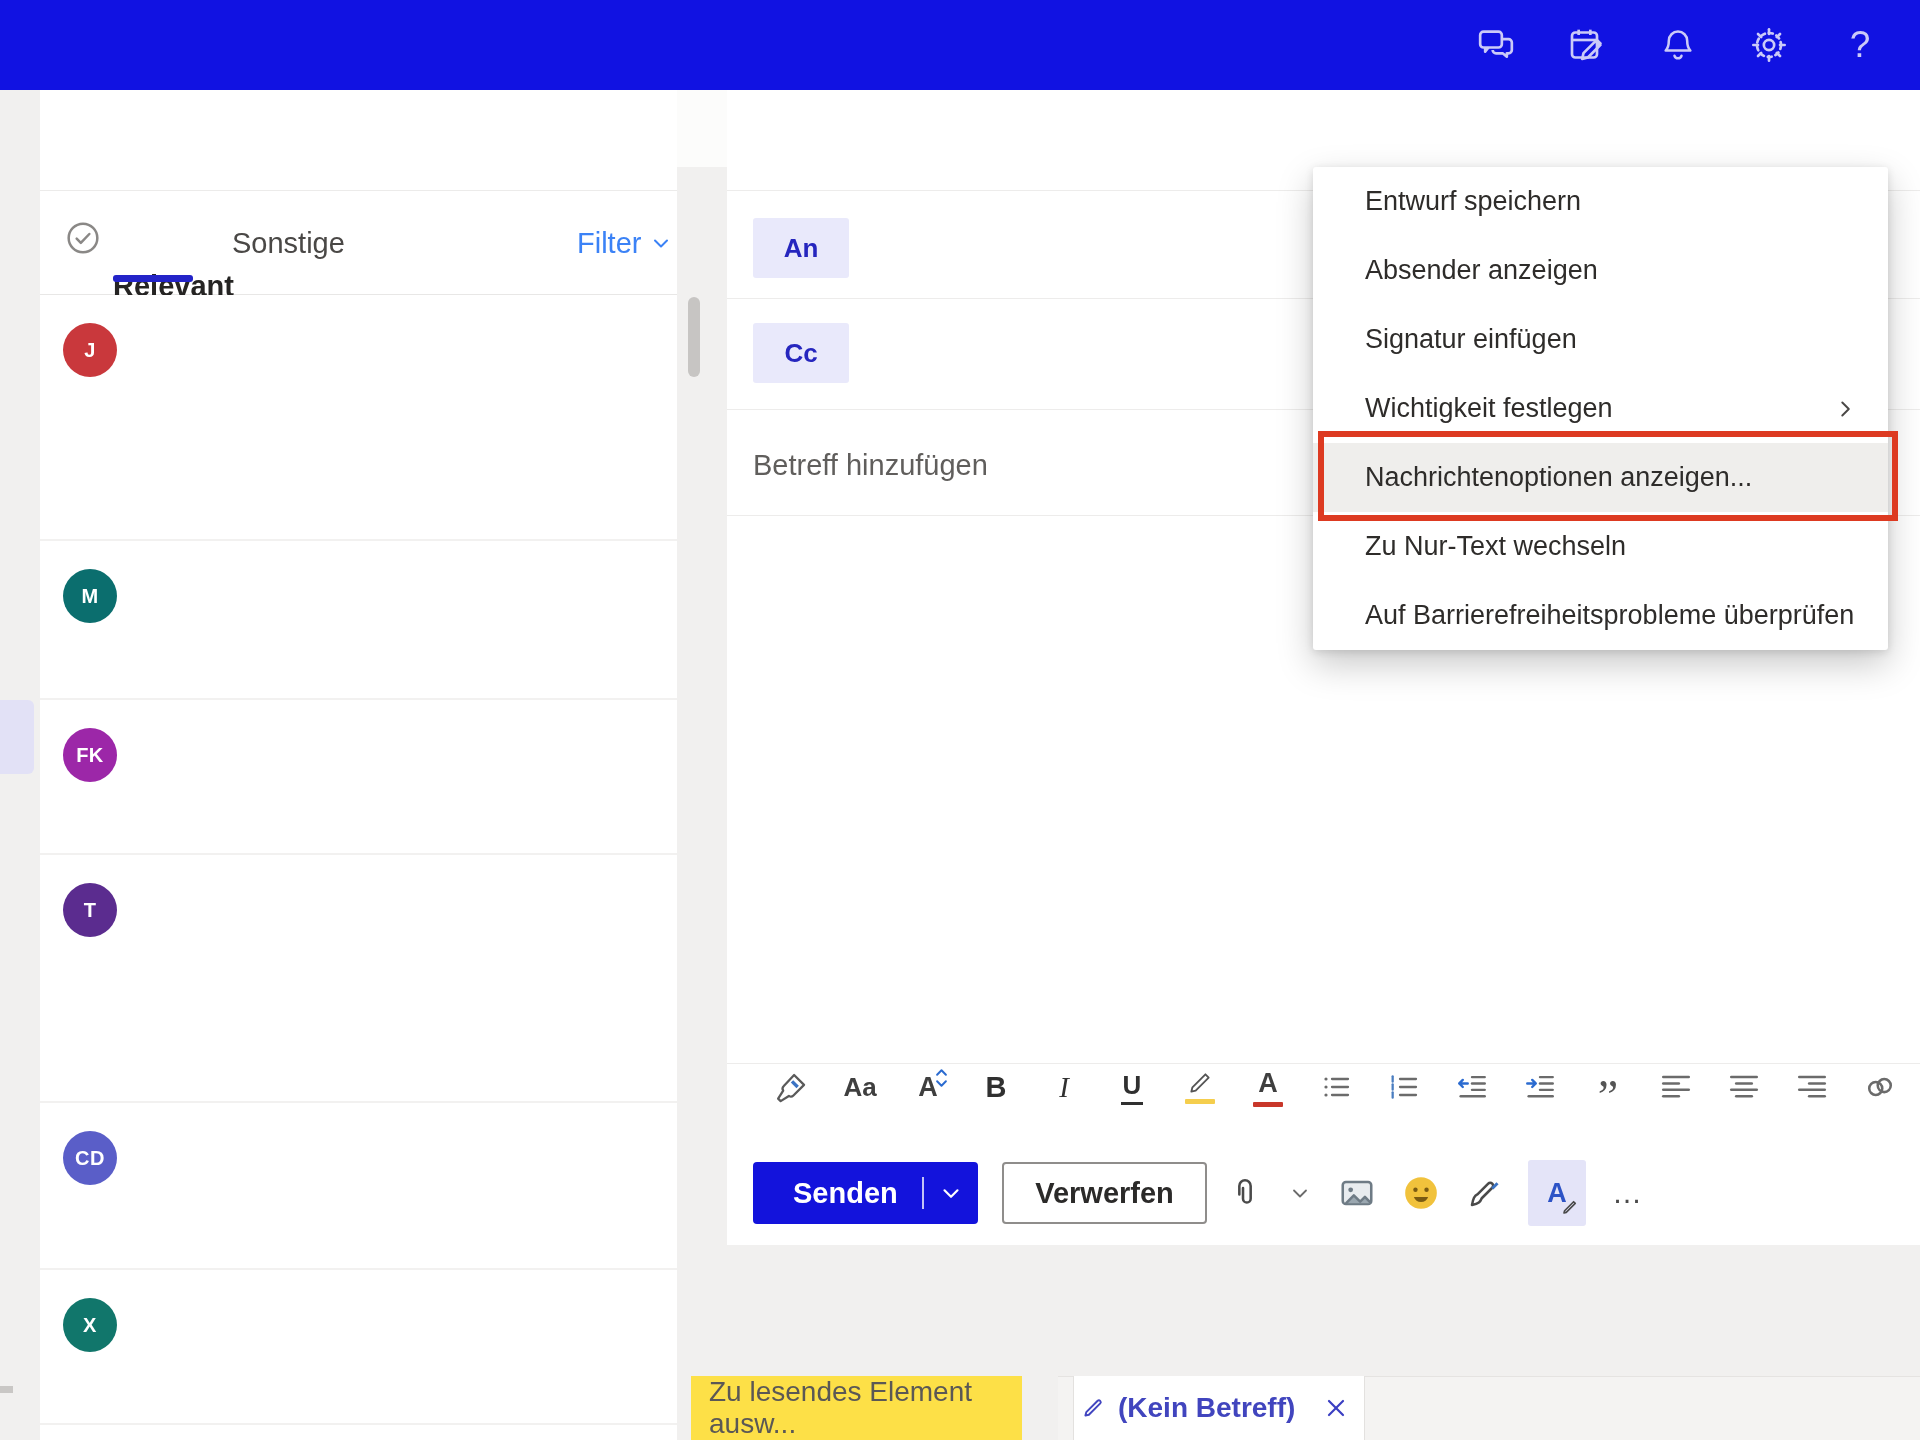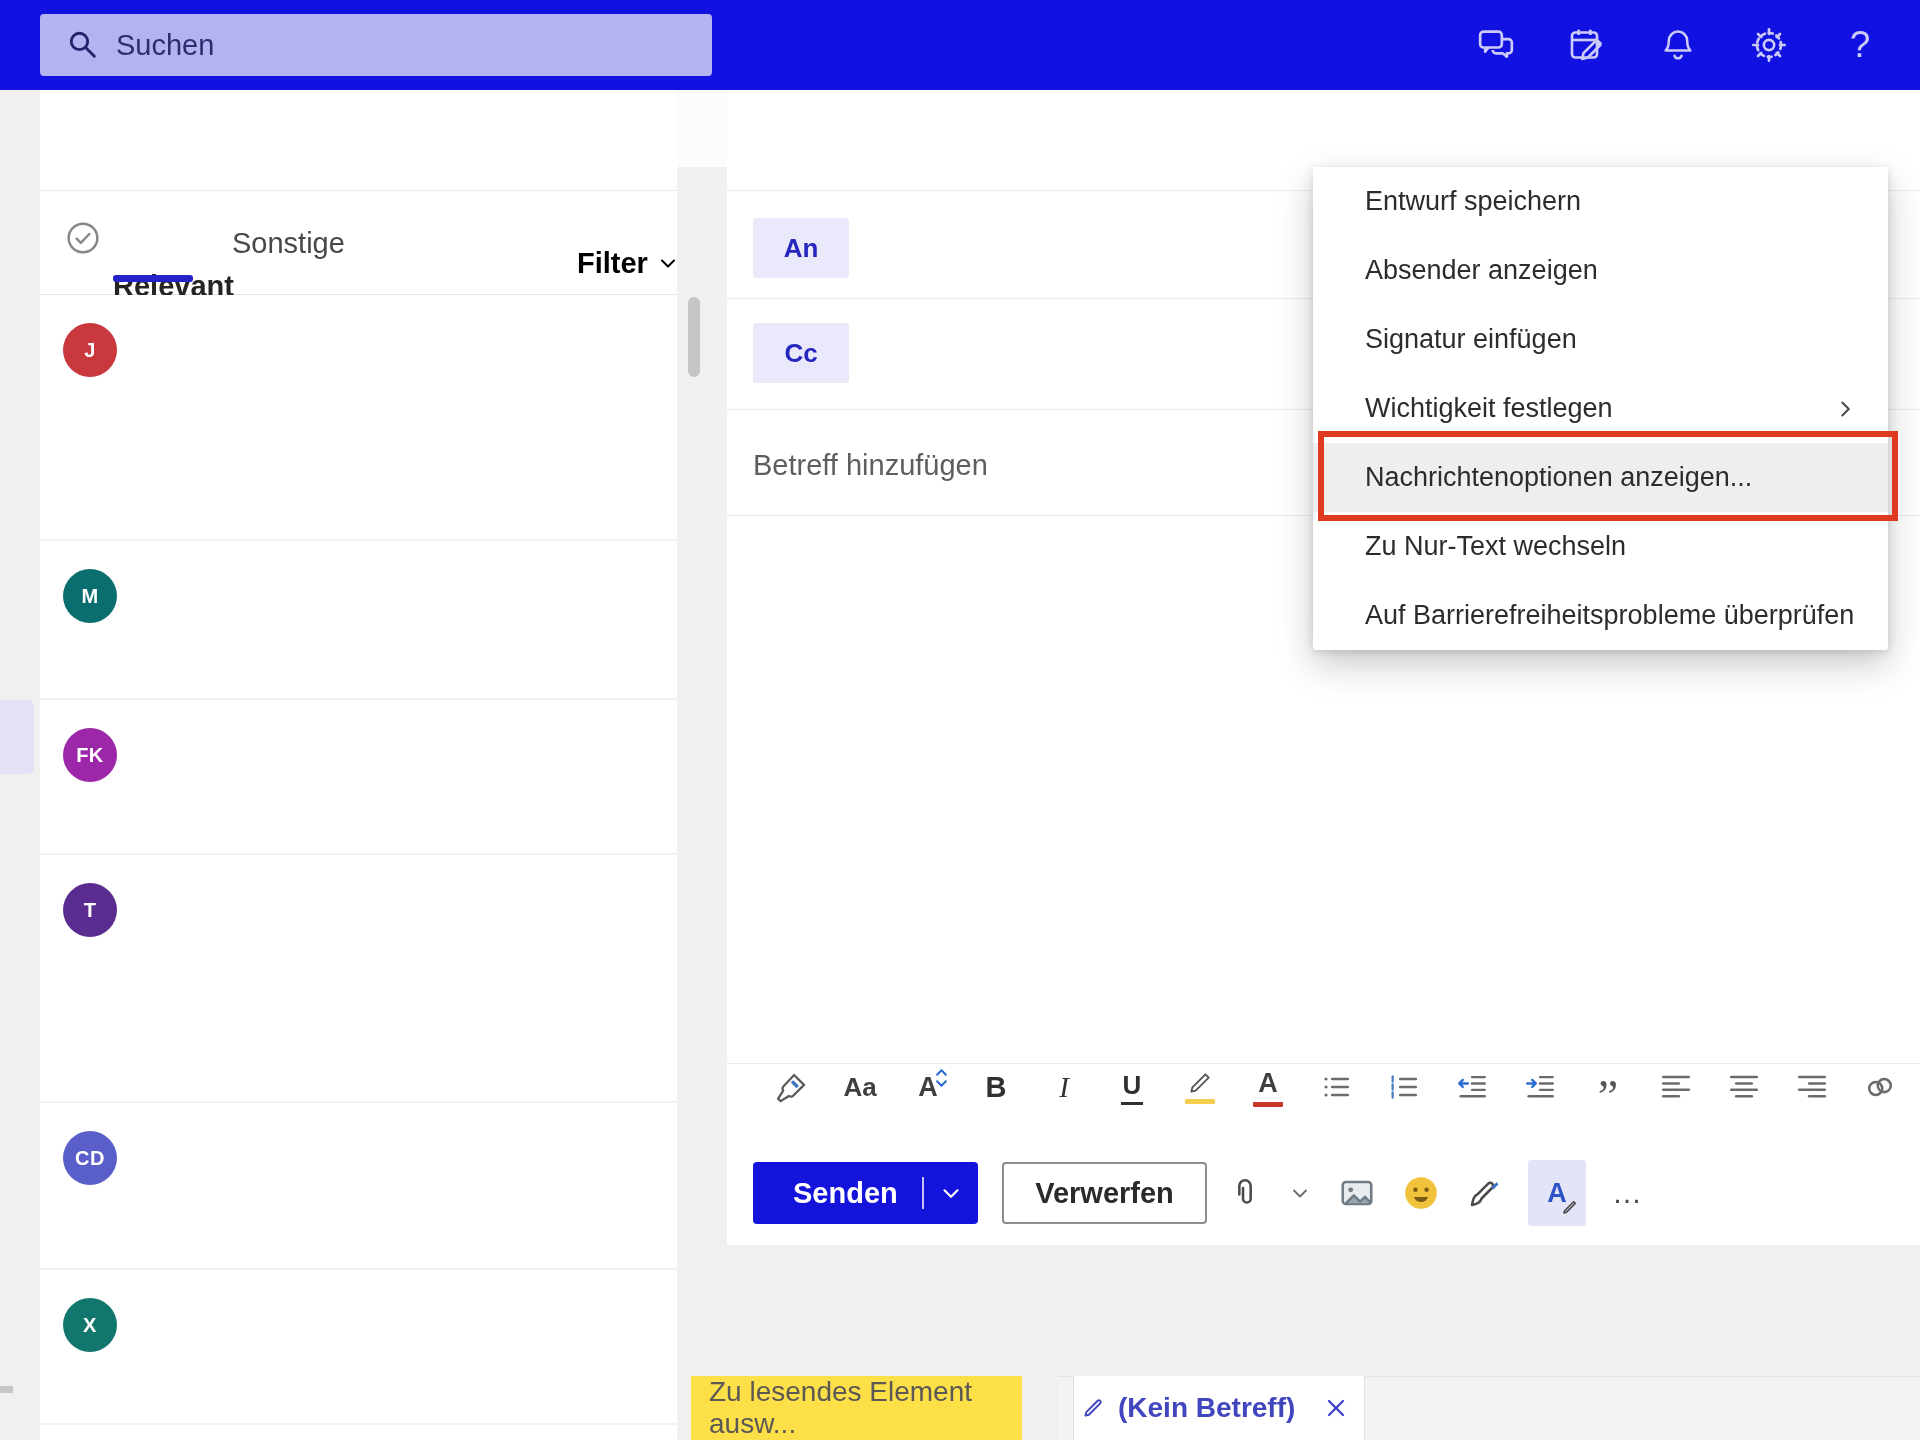--- a/index.html
+++ b/index.html
@@ -38,21 +38,21 @@
   
   .list-card { position:absolute; left:40px; top:90px; width:637px; height:1350px; background:#FFFFFF; }
   .list-topline { position:absolute; left:40px; top:190px; width:637px; height:1px; background:#ECEBEA; }
   .list-header { position:absolute; left:40px; top:191px; width:637px; height:104px; background:#fff; border-bottom:1px solid #E8E7E6; }
   .select-circle { position:absolute; left:23px; top:27px; width:40px; height:40px; color:#8A8886; cursor:pointer; }
   .tab { position:absolute; top:30px; height:44px; display:flex; align-items:center; font-size:29px; cursor:pointer; }
   .tab-relevant { left:73px; font-weight:700; color:#252423;margin-top:43px; }
   .tab-sonstige { left:192px; font-weight:400; color:#4A4846; }
   .tab-underline { position:absolute; left:73px; top:84px; width:80px; height:7px; background:#2323C8; border-radius:3px; }
   .filter-btn { position:absolute; left:537px; top:30px; height:44px; display:flex; align-items:center; gap:8px;
-    color:#000000; font-size:29px; font-weight:700; cursor:pointer;margin-top:20px; }
+    color:#3b82f6; font-size:29px; font-weight:400; cursor:pointer; }
   #message-list { position:absolute; left:40px; top:295px; width:637px; }
   .msg-row { position:relative; background:#fff; border-bottom:2px solid #F2F1F0; cursor:pointer; }
   .msg-row:nth-child(1){ height:246px; }
   .msg-row:nth-child(2){ height:159px; }
   .msg-row:nth-child(3){ height:155px; }
   .msg-row:nth-child(4){ height:248px; }
   .msg-row:nth-child(5){ height:167px; }
   .msg-row:nth-child(6){ height:155px; }
   .avatar { position:absolute; left:23px; top:28px; width:54px; height:54px; border-radius:50%;
     color:#fff; font-size:20px; font-weight:700; display:flex; align-items:center; justify-content:center; letter-spacing:.5px; }
@@ -118,29 +118,20 @@
   .menu-item .mi-chev { color:#4A4846; }
   .red-box { position:absolute; left:1318px; top:431px; width:580px; height:90px;
     border:6px solid #DD3A21; z-index:21; pointer-events:none; }
 </style>
 </head>
 <body>
 
 <div class="screen">
 
   <div class="topbar">
-    <div class="search-box">
-      <span class="s-icon">
-        <svg width="34" height="34" viewBox="0 0 24 24" fill="none" stroke="currentColor" stroke-width="2">
-            <circle cx="9.5" cy="9.5" r="5.8"></circle>
-            <line x1="14" y1="14" x2="20" y2="20" stroke-linecap="round"></line>
-          </svg>
-      </span>
-      <span class="search-text">Suchen</span>
-    </div>
     <div class="topbar-icons">
       <span class="tb-icon">
         <svg width="40" height="40" viewBox="0 0 24 24" fill="none" stroke="currentColor" stroke-width="1.6" stroke-linejoin="round">
             <rect x="2.5" y="4" width="13" height="9.5" rx="2"></rect>
             <path d="M7.5 13.5 L5.5 16 V13.5"></path>
             <path d="M15.5 8.5 h4 a2 2 0 0 1 2 2 v4.5 a2 2 0 0 1 -2 2 h-1 v2 l-2.5-2 h-4 a2 2 0 0 1 -2-2"></path>
           </svg>
       </span>
       <span class="tb-icon">
         <svg width="40" height="40" viewBox="0 0 24 24" fill="none" stroke="currentColor" stroke-width="1.6" stroke-linejoin="round">

